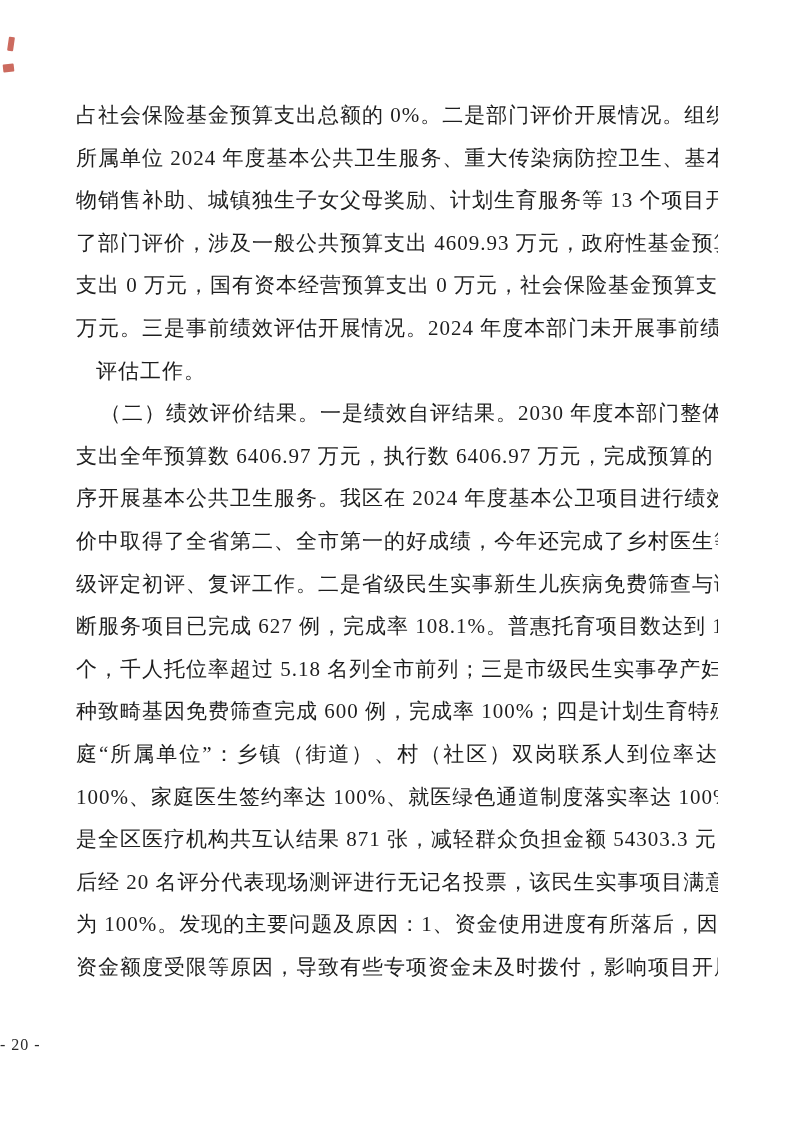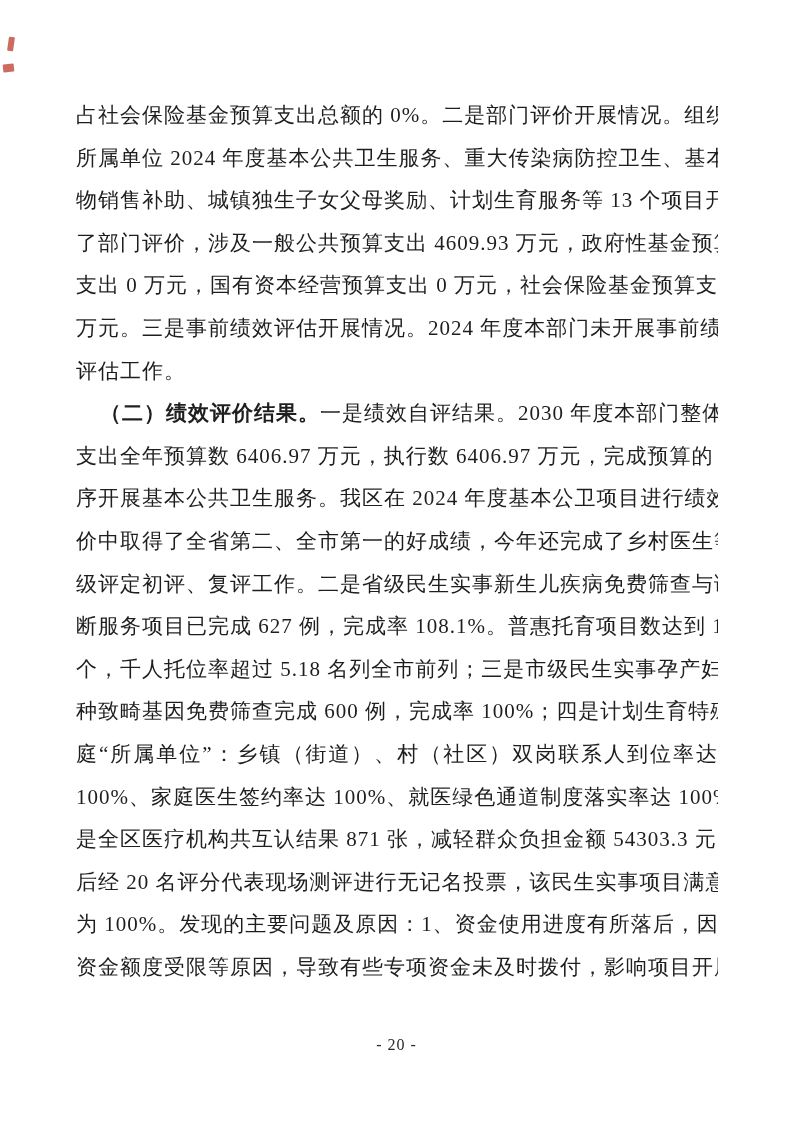--- a/index.html
+++ b/index.html
@@ -26,29 +26,29 @@
     color: #1e1e1e;
     letter-spacing: 1px;
     text-align: justify;
     text-align-last: justify;
     overflow: hidden;
     white-space: nowrap;
   }
   .line.short {
     text-align: left;
     text-align-last: left;
+    margin-left: 20px;
   }
   .line.indent { padding-left: 24px; }
   .seg { font-weight: normal; }
-  .seg.b { font-weight: bold; }
+  .seg.b { font-weight: normal; }
   .page-number {
     position: absolute;
     left: 0; top: 1036px;
     width: 100%;
-    text-align: center;
     font-size: 16px;
     color: #2a2a2a;
     letter-spacing: 1px;
   }
   .ink-mark {
     position: absolute;
     background: #bb3a2a;
     opacity: 0.75;
     border-radius: 1px;
   }

